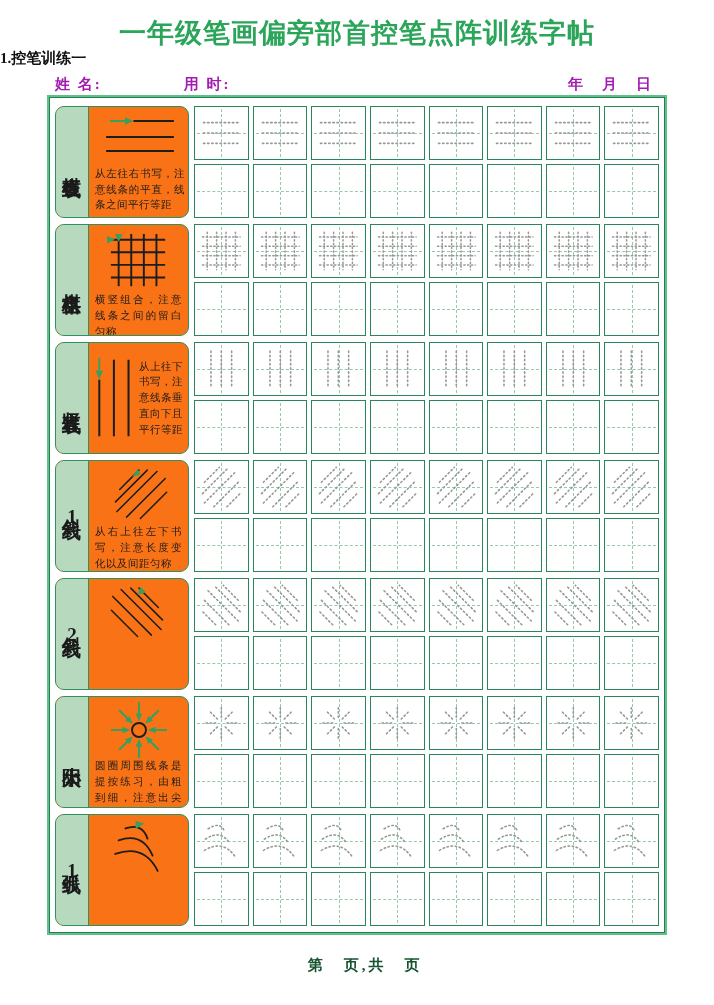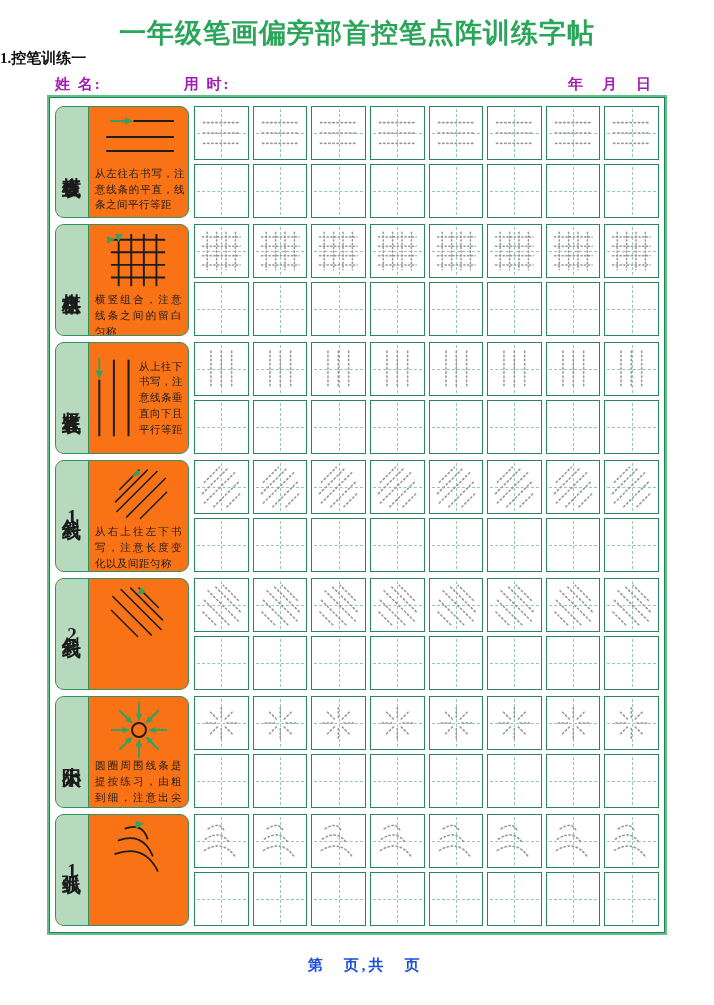--- a/index.html
+++ b/index.html
@@ -57,21 +57,21 @@
     content:"";position:absolute;top:2px;bottom:2px;left:50%;
     border-left:1px dashed #93cbaa;
   }
   .cell::after{
     content:"";position:absolute;left:2px;right:2px;top:50%;
     border-top:1px dashed #93cbaa;
   }
   .cell .pat{position:absolute;inset:0;width:100%;height:100%;z-index:2;}
   .footer{
     position:absolute;left:16px;right:0;bottom:30px;text-align:center;
-    font-size:15px;font-weight:600;color:#1d4ed8;letter-spacing:3px;
+    font-size:15px;font-weight:600;color:#14532d;letter-spacing:3px;
   }
   .defs-holder{position:absolute;width:0;height:0;overflow:hidden;}
 </style>
 </head>
 <body>
 
 <svg class="defs-holder" xmlns="http://www.w3.org/2000/svg" aria-hidden="true">
   <defs>
     <g id="pat-horizontal-lines" stroke="#979797" stroke-width="1.7" stroke-dasharray="1.5 2.9" stroke-linecap="round" fill="none">
       <line x1="9" y1="16" x2="47" y2="16"></line>

